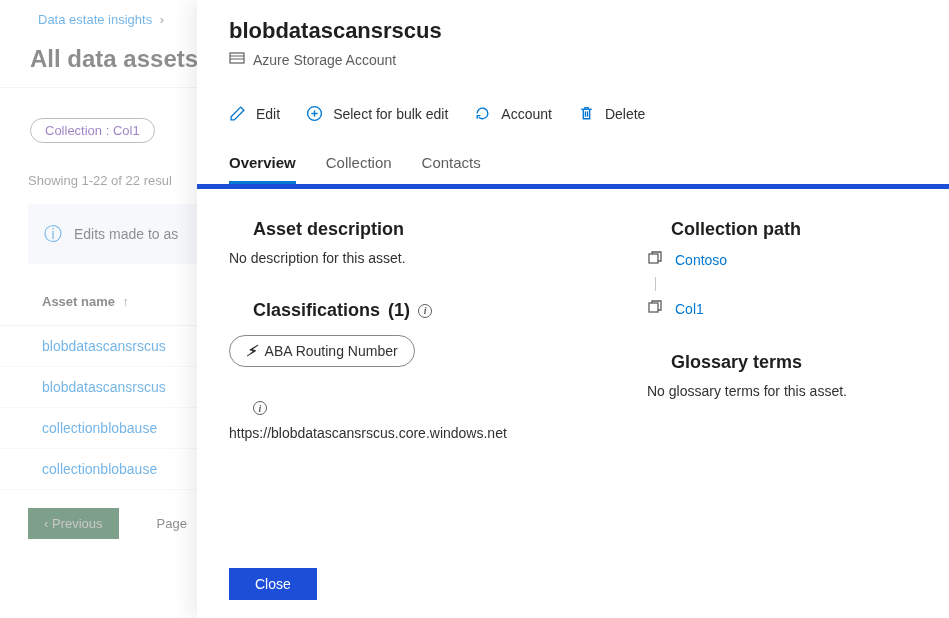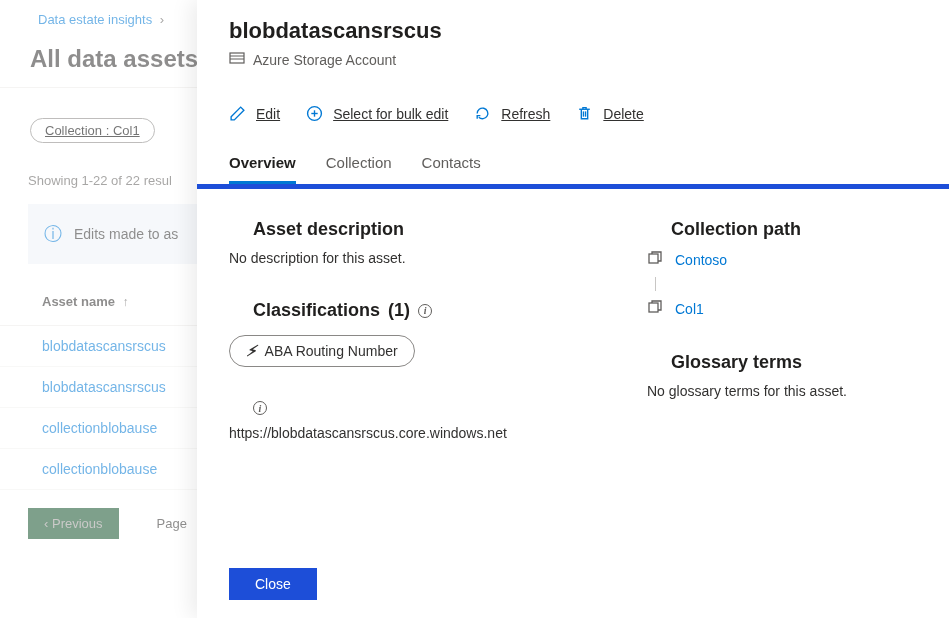--- a/index.html
+++ b/index.html
@@ -2,21 +2,21 @@
 <html><head>
   <meta charset="utf-8">
   <style>
     * { margin: 0; padding: 0; box-sizing: border-box; font-family: "Segoe UI", -apple-system, sans-serif; }
     body { width: 949px; height: 618px; overflow: hidden; background: #fff; color: #323130; font-size: 14px; }
 
     .bg-layer { position: absolute; top: 0; left: 0; width: 949px; height: 618px; }
     .breadcrumb { padding: 12px 16px 10px 38px; font-size: 13px; color: #0078d4; }
     .breadcrumb span.chevron { color: #605e5c; margin: 0 4px; }
     .page-title { font-size: 24px; font-weight: 600; padding: 8px 0 14px 30px; color: #323130; border-bottom: 1px solid #edebe9; }
-    .filter-pill { display: inline-block; margin: 30px 0 0 30px; border: 1px solid #8a8886; border-radius: 14px; padding: 4px 14px; font-size: 13px; color: #000000; text-decoration: underline; }
+    .filter-pill { display: inline-block; margin: 30px 0 0 30px; border: 1px solid #8a8886; border-radius: 14px; padding: 4px 14px; font-size: 13px; color: #4c1d95; }
     .result-count { padding: 30px 0 0 28px; font-size: 13px; color: #605e5c; }
     .info-bar { margin: 16px 20px 0 28px; background: #eef3f8; padding: 18px 16px; font-size: 14px; display: flex; align-items: center; }
     .info-bar .ic { color: #0078d4; margin-right: 12px; font-size: 18px; }
     .table-head { padding: 30px 0 16px 42px; font-size: 13px; font-weight: 600; color: #323130; border-bottom: 1px solid #edebe9; margin-right: 0; }
     .table-head .arrow { color: #605e5c; font-size: 12px; margin-left: 4px; }
     .row-link { display: block; padding: 12px 0 12px 42px; color: #0078d4; font-size: 14px; border-bottom: 1px solid #f3f2f1; }
     .pager { padding: 18px 0 0 28px; display: flex; align-items: center; gap: 20px; }
     .pager-btn { background: #14532d; color: #a19f9d; padding: 8px 16px; font-size: 13px; border: none; }
     .pager-label { font-size: 13px; color: #323130; margin-left: 18px; }
     .bg-dim { position: absolute; inset: 0; background: rgba(255,255,255,0.45); }
@@ -25,21 +25,21 @@
       position: absolute; top: 0; right: 0; bottom: 0; width: 752px;
       background: #fff;
       box-shadow: -6px 0 20px rgba(0,0,0,0.08);
       display: flex; flex-direction: column;
     }
     .panel-head { padding: 18px 32px 6px; }
     .panel-title { font-size: 22px; font-weight: 600; color: #201f1e; }
     .panel-subrow { display: flex; align-items: center; gap: 8px; padding-top: 6px; }
     .stor-icon svg { width: 16px; height: 16px; }
     .panel-subtitle { font-size: 14px; color: #605e5c; }
-    .toolbar { display: flex; gap: 26px; padding: 30px 32px 16px; align-items: center; text-decoration: underline; }
+    .toolbar { display: flex; gap: 26px; padding: 30px 32px 16px; align-items: center; }
     .tbtn { display: flex; align-items: center; gap: 10px; font-size: 14px; color: #323130; cursor: pointer; }
     .tbtn svg { width: 17px; height: 17px; }
     .tbtn .tic { color: #0078d4; display: flex; }
     .tabs { display: flex; gap: 30px; padding: 10px 32px 0; border-bottom: 5px solid #1d4ed8; }
     .tab { font-size: 15px; color: #605e5c; padding: 6px 0 10px; cursor: pointer; border-bottom: 3px solid transparent; }
     .tab.active { color: #201f1e; font-weight: 600; border-bottom: 3px solid #0078d4; }
     .body { display: flex; flex: 1; overflow: auto; padding: 30px 32px 0; gap: 60px; }
     .col-left { flex: 1; min-width:0; }
     .col-right { width: 270px; }
     .section { margin-bottom: 34px; }
@@ -124,21 +124,21 @@
       </span>
       <span>Select for bulk edit</span>
     </div>
     <div class="tbtn">
       <span class="tic">
         <svg viewBox="0 0 16 16" fill="none" stroke="#0078d4" stroke-width="1.3">
             <path d="M3 8a5 5 0 1 1 1.5 3.5"></path>
             <path d="M3 13v-3h3"></path>
           </svg>
       </span>
-      <span>Refresh</span>
+      <span>Account</span>
     </div>
     <div class="tbtn">
       <span class="tic">
         <svg viewBox="0 0 16 16" fill="none" stroke="#0078d4" stroke-width="1.3">
             <path d="M3 4h10"></path>
             <path d="M5 4v9h6V4"></path>
             <path d="M6.5 4V2.5h3V4"></path>
             <line x1="7" y1="6" x2="7" y2="11"></line>
             <line x1="9" y1="6" x2="9" y2="11"></line>
           </svg>

